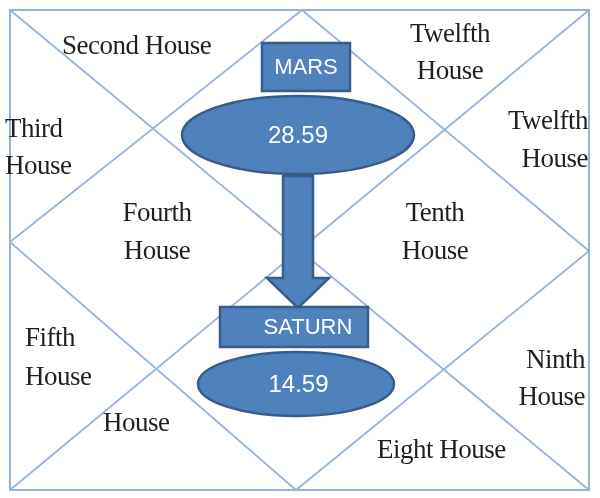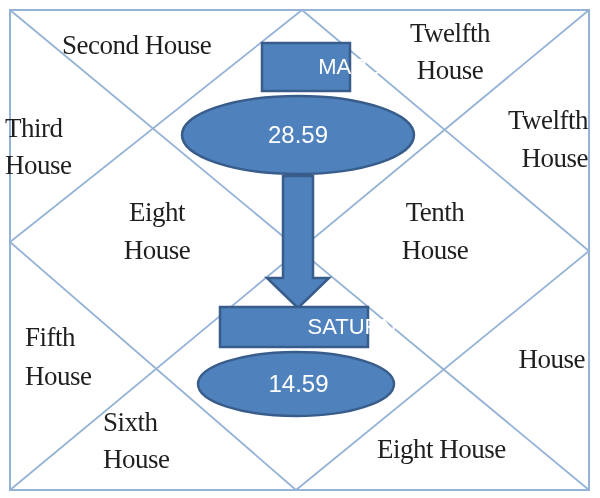--- a/index.html
+++ b/index.html
@@ -11,21 +11,21 @@
   .house{
     position:absolute;color:#1f1f1f;font-size:27px;line-height:37px;
     white-space:nowrap;letter-spacing:-0.5px;font-family:Liberation Serif, serif;
   }
   .house .ln{display:block;}
   .center{text-align:center;}
   .right{text-align:right;}
   .shape-text{
     position:absolute;color:#ffffff;text-align:center;
   }
-  .planet-label{font-size:22px;padding-left:44px;}
+  .planet-label{font-size:22px;}
   .planet-value{font-size:24px;}
   
   #h-second   {left:62px;  top:27px;}
   #h-twelfth  {left:400px; top:15px;  width:100px;}
   #h-third    {left:5px;   top:110px;}
   #h-eleventh {left:478px; top:101px; width:110px; line-height:38px;}
   #h-fourth   {left:107px; top:193px; width:100px; line-height:38px;}
   #h-tenth    {left:385px; top:193px; width:100px; line-height:38px;}
   #h-fifth    {left:25px;  top:318px; line-height:39px;}
   #h-ninth    {left:485px; top:341px; width:100px;}
@@ -73,38 +73,38 @@
     <span class="ln">Third</span>
     <span class="ln">House</span>
   </div>
 
   <div id="h-eleventh" class="house right">
     <span class="ln">Twelfth</span>
     <span class="ln">House</span>
   </div>
 
   <div id="h-fourth" class="house center">
-    <span class="ln">Eight</span>
+    <span class="ln">Fourth</span>
     <span class="ln">House</span>
   </div>
 
   <div id="h-tenth" class="house center">
     <span class="ln">Tenth</span>
     <span class="ln">House</span>
   </div>
 
   <div id="h-fifth" class="house">
     <span class="ln">Fifth</span>
     <span class="ln">House</span>
   </div>
 
   <div id="h-ninth" class="house right">
+    <span class="ln">Ninth</span>
     <span class="ln">House</span>
   </div>
 
   <div id="h-sixth" class="house">
-    <span class="ln">Sixth</span>
     <span class="ln">House</span>
   </div>
 
   <div id="h-eight" class="house">Eight House</div>
 
 </div>
 
 </body></html>

